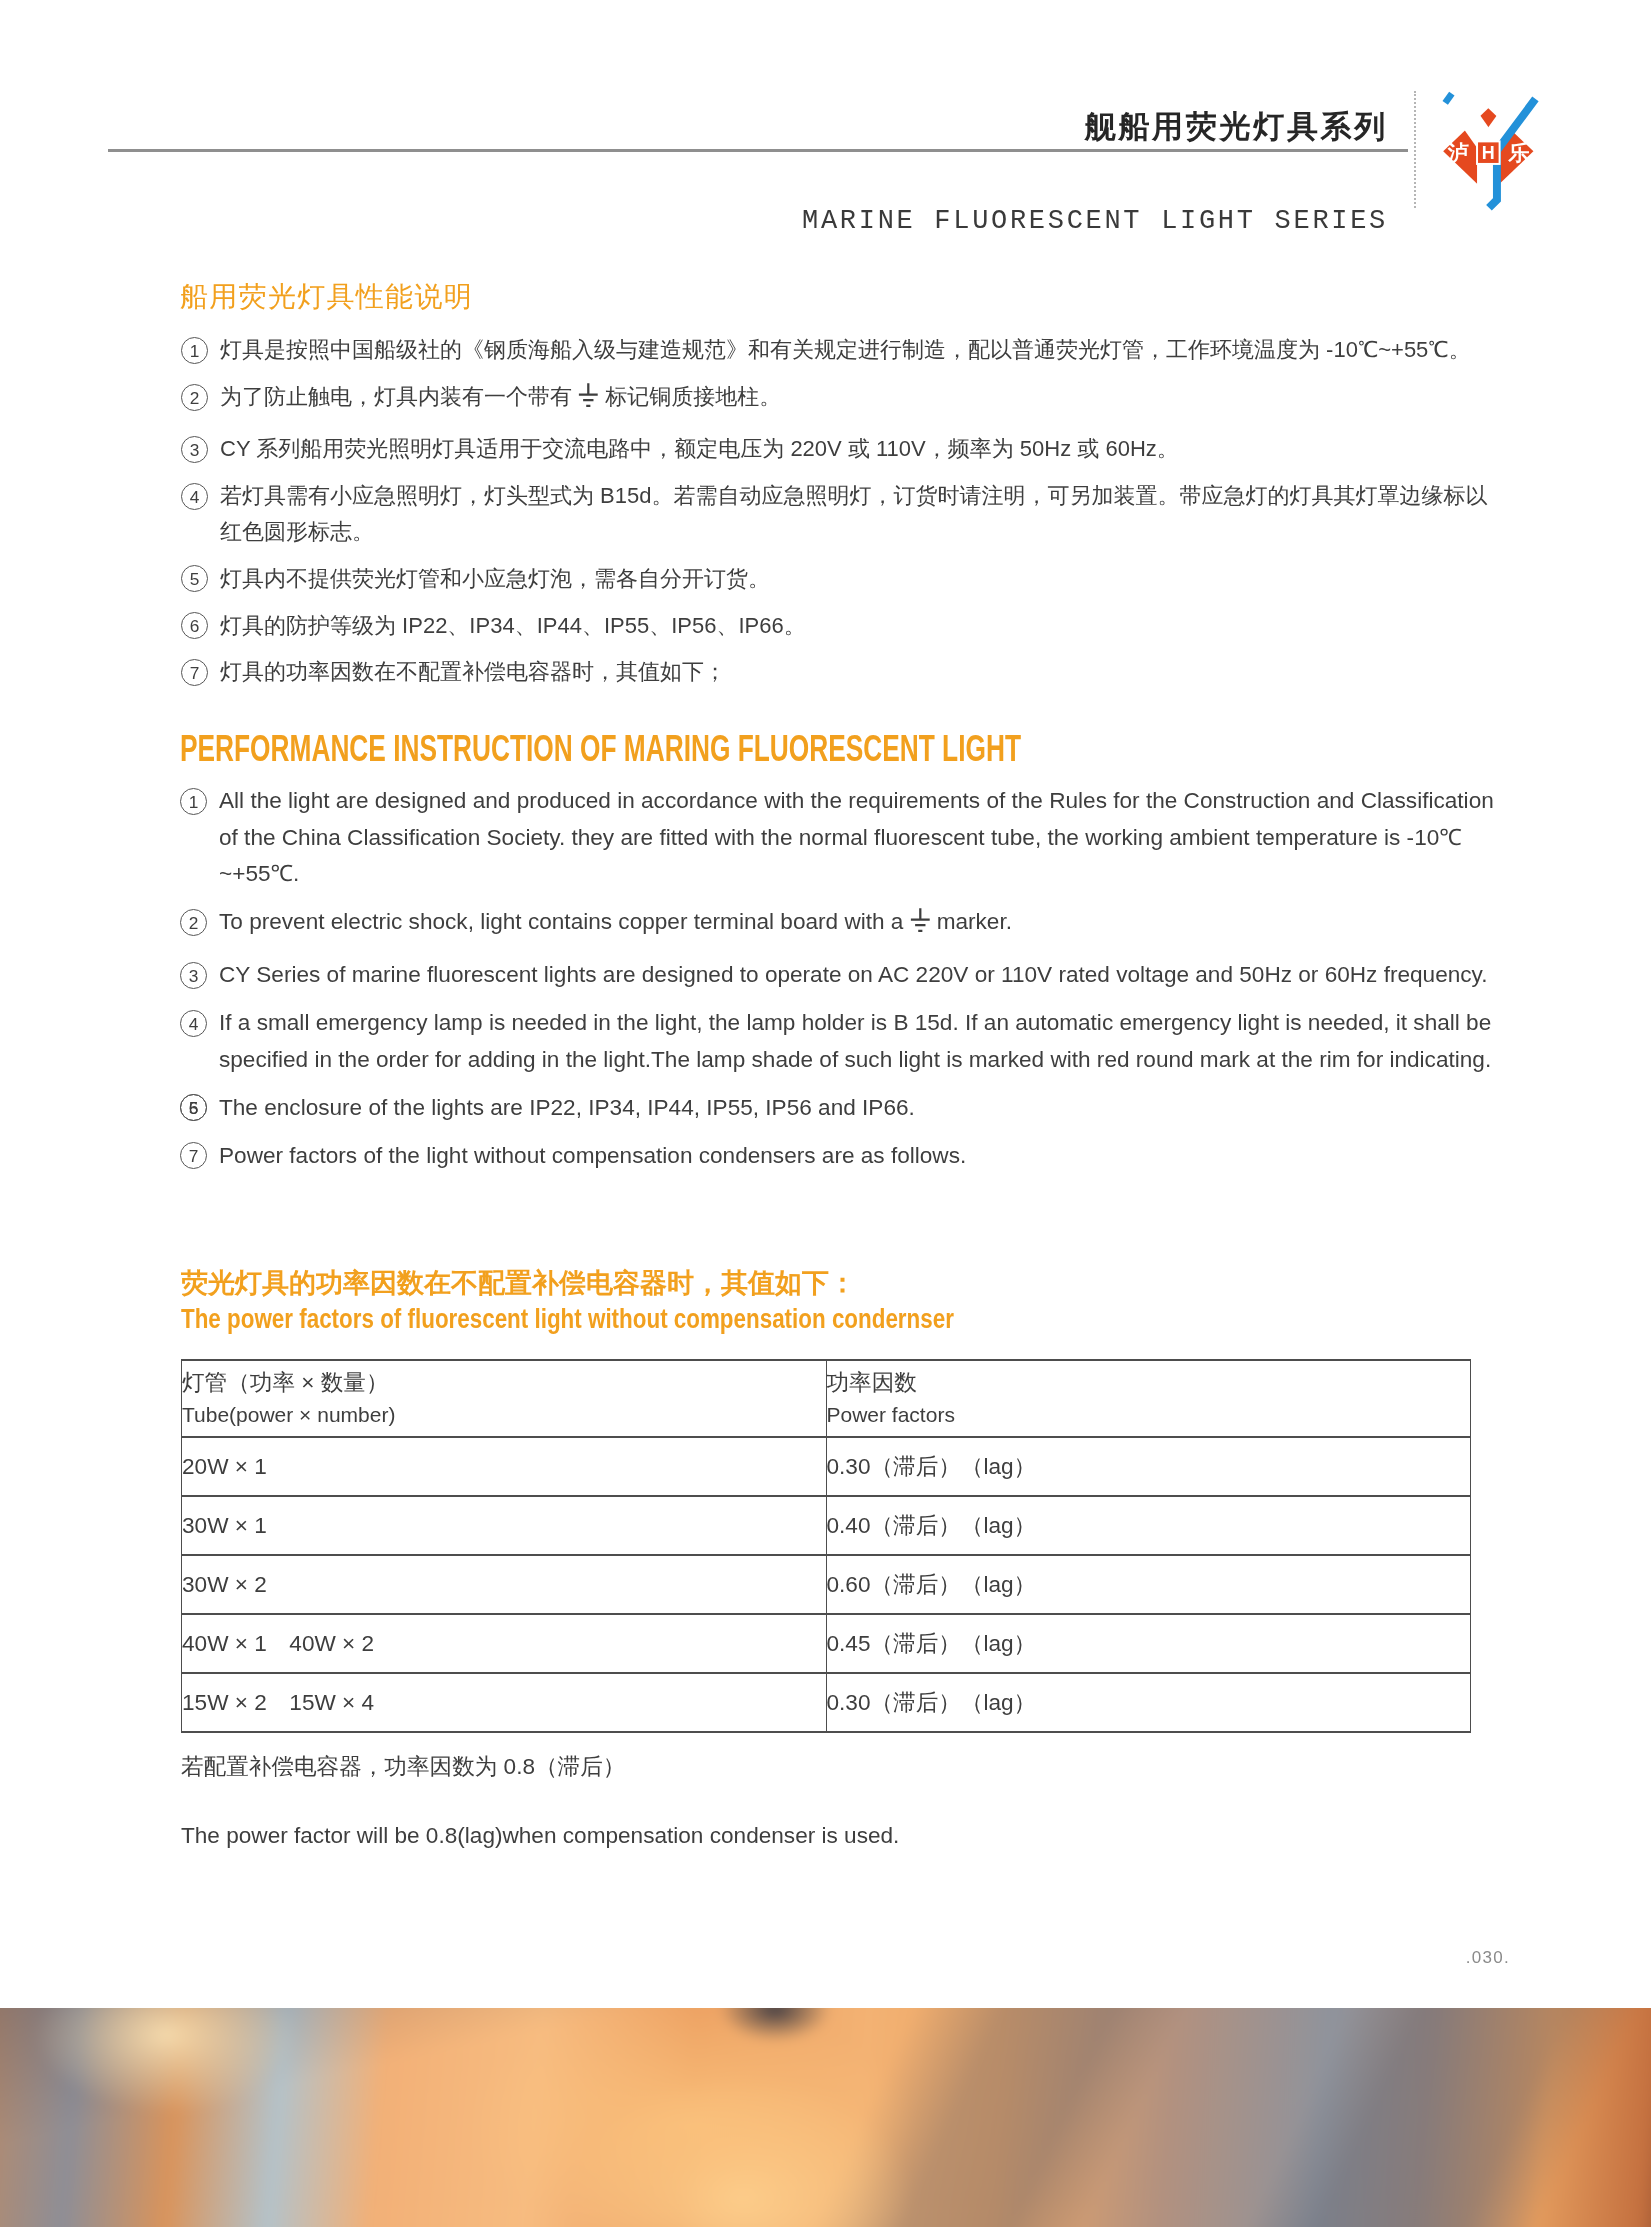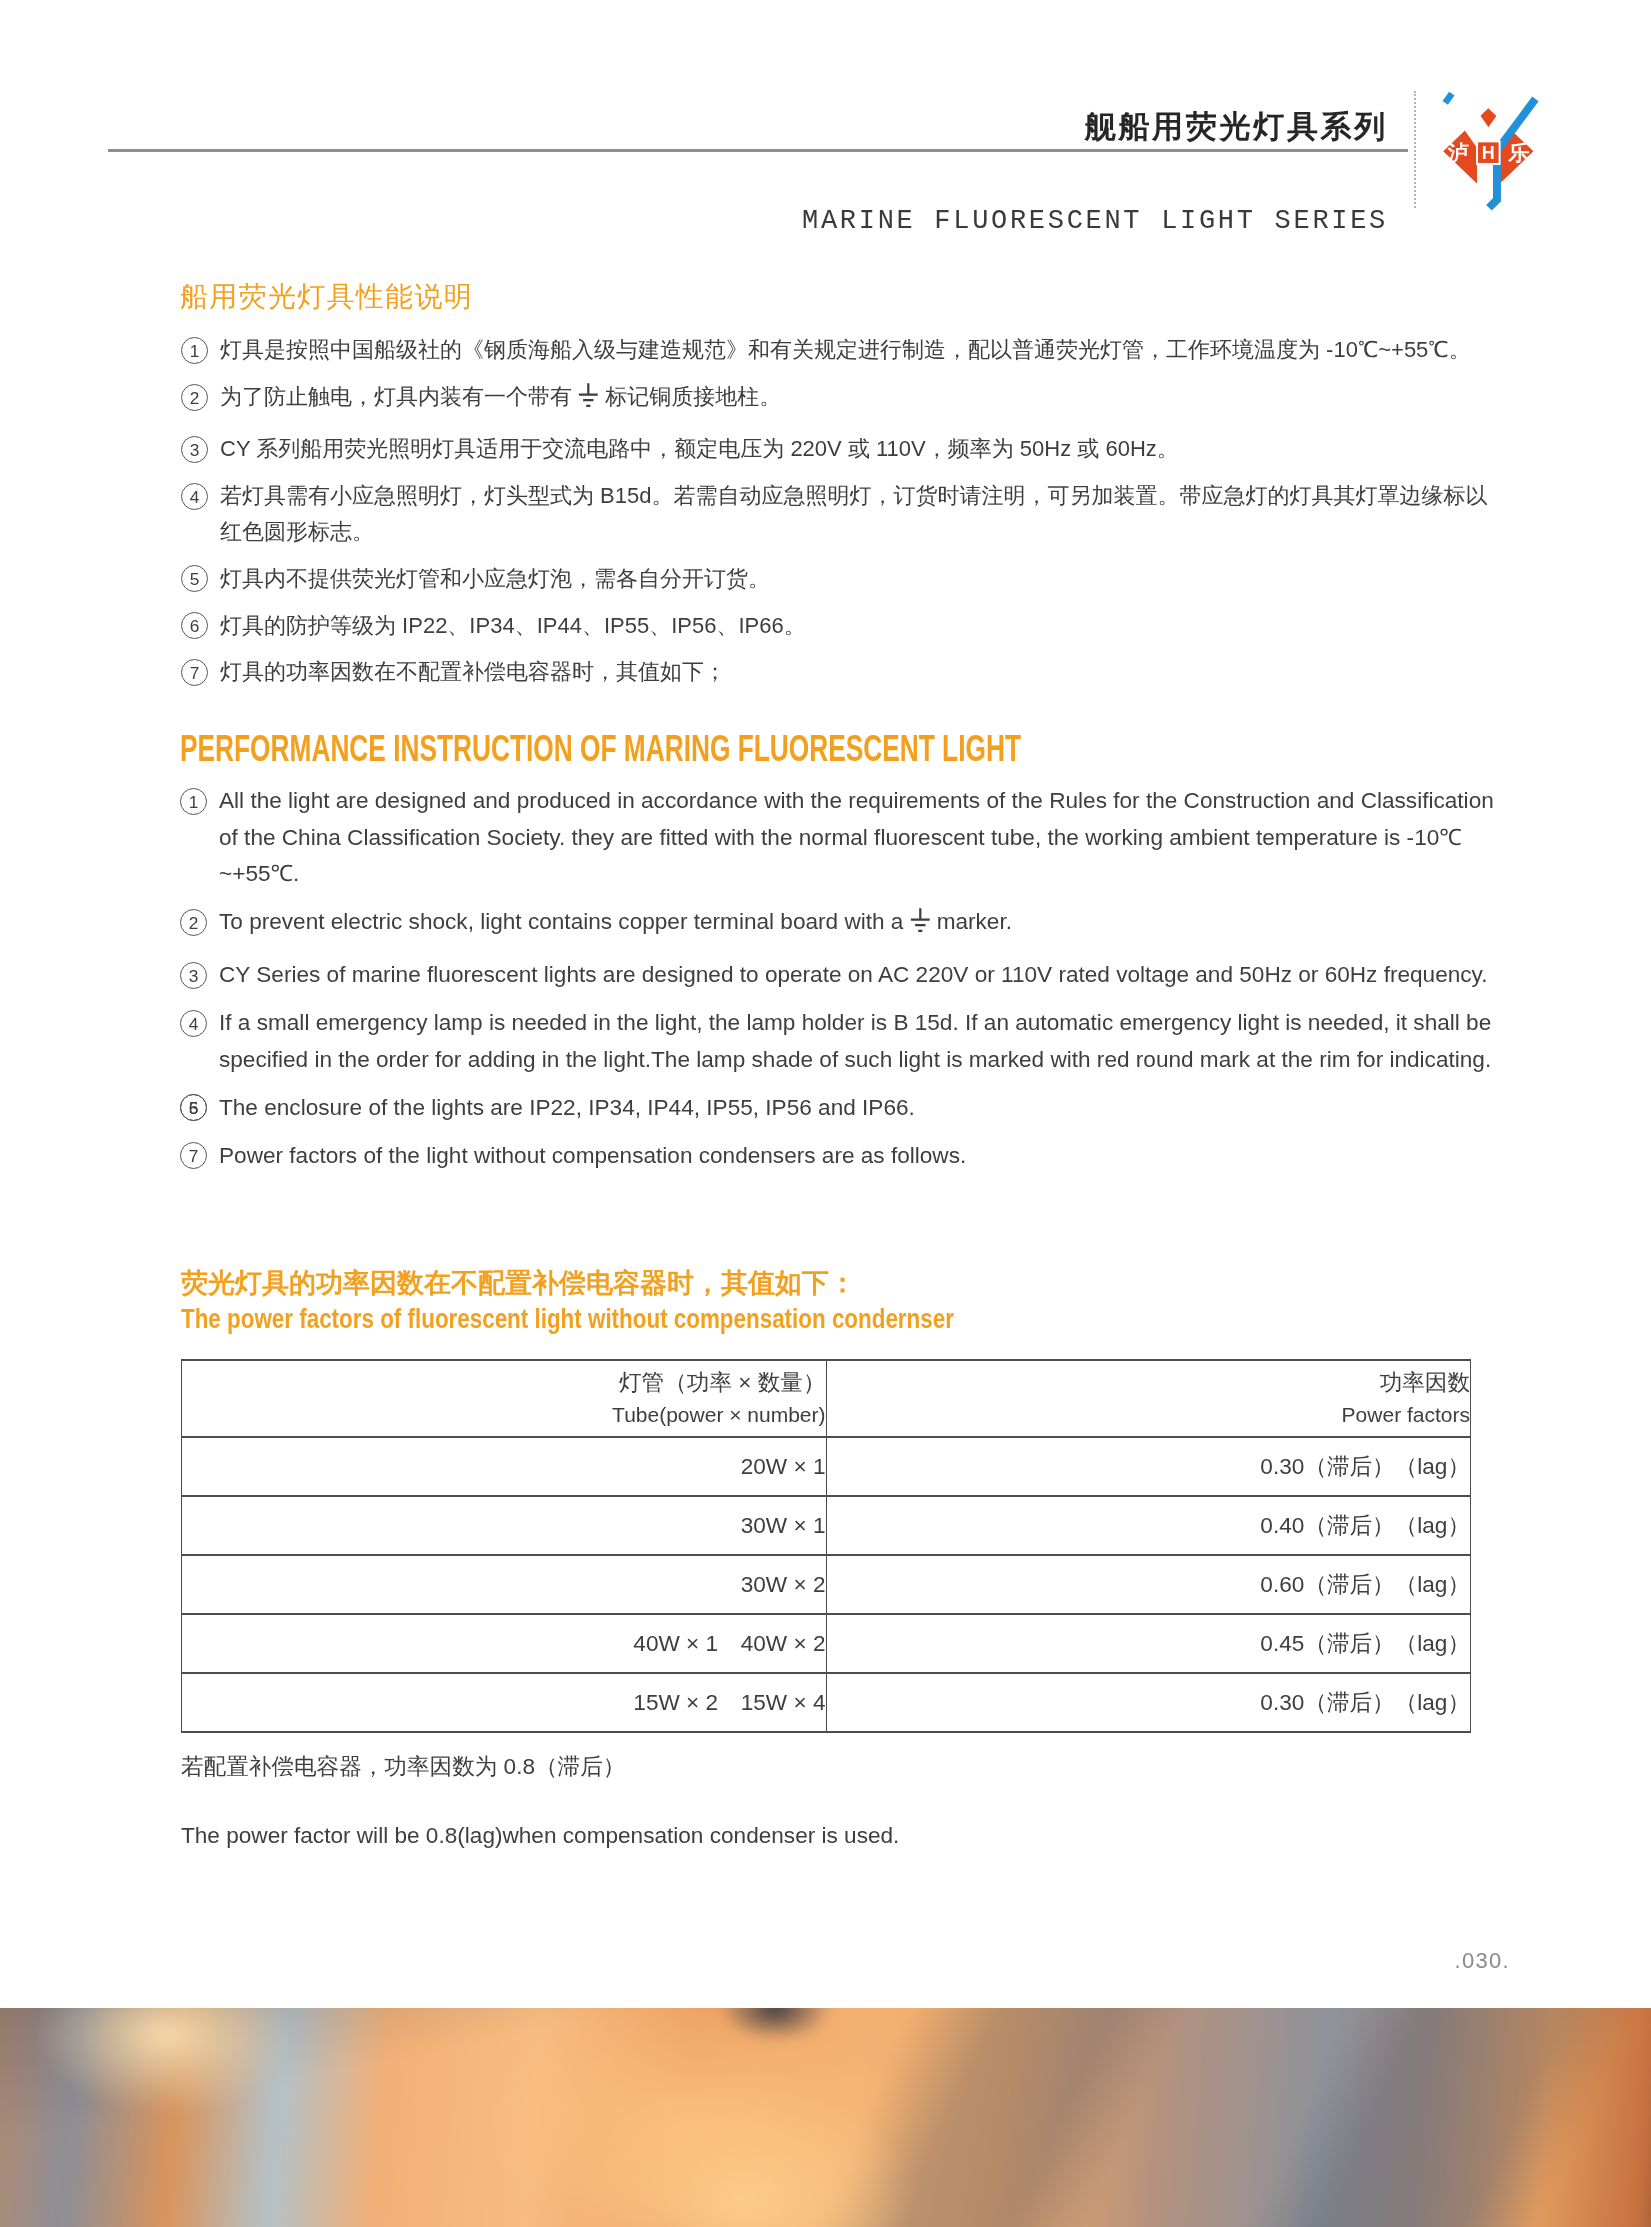--- a/index.html
+++ b/index.html
@@ -23,31 +23,31 @@
   .list{position:absolute;}
   .cn-list{left:181px;top:332px;width:1310px;font-size:22px;}
   .en-list{left:180px;top:783px;width:1335px;font-size:22.6px;}
   .li{position:relative;padding-left:39px;margin-bottom:11.3px;line-height:1.62;color:#3e3e3e;}
   .num{position:absolute;left:0;top:4.7px;width:27px;height:27px;border:1.3px solid #565656;border-radius:50%;
        text-align:center;line-height:27px;font-size:17.3px;color:#3e3e3e;box-sizing:border-box;}
   .gnd{display:inline-block;vertical-align:-5.3px;margin:0 5.3px;}
 
   
   .pf-table{position:absolute;left:181px;top:1359px;width:1290px;border-collapse:collapse;table-layout:fixed;}
-  .pf-table th,.pf-table td{border:2px solid #4d4d4d;border-left-width:1.3px;border-right-width:1.3px;text-align:right;
+  .pf-table th,.pf-table td{border:2px solid #4d4d4d;border-left-width:1.3px;border-right-width:1.3px;text-align:left;
        font-weight:normal;color:#3e3e3e;font-size:22.6px;padding:0;}
   .pf-table th{height:75px;line-height:1.45;}
   .pf-table td{height:57px;}
   .pf-table .th-en{font-size:21px;}
 
   .note{position:absolute;left:181px;font-size:22.6px;color:#3e3e3e;}
   .note-zh{top:1751px;}
   .note-en{top:1823px;}
 
-  .page-num{position:absolute;top:1948px;right:142px;font-size:22px;color:#8a8a8a;letter-spacing:1.3px;}
+  .page-num{position:absolute;top:1948px;right:142px;font-size:17px;color:#8a8a8a;letter-spacing:1.3px;}
 
   
   .photo{position:absolute;left:0;top:2008px;width:1652px;height:220px;overflow:hidden;background:#e09256;}
   .photo .base{position:absolute;left:-20px;top:-20px;right:-20px;bottom:-20px;filter:blur(6px);
     background:
       radial-gradient(ellipse 80px 47px at 47% 8%, rgba(35,42,60,0.85), rgba(35,42,60,0) 70%),
       radial-gradient(ellipse 213px 126px at 11% 18%, rgba(255,232,185,0.85), rgba(255,232,185,0) 62%),
       radial-gradient(ellipse 346px 180px at 42% 52%, rgba(252,196,126,0.8), rgba(252,196,126,0) 65%),
       radial-gradient(ellipse 286px 200px at 45% 80%, rgba(255,214,148,0.85), rgba(255,214,148,0) 60%),
       linear-gradient(115deg, rgba(70,75,95,0) 0%, rgba(70,75,95,0) 52%, rgba(88,92,108,0.35) 57%, rgba(88,92,108,0.38) 63%, rgba(88,92,108,0) 67%, rgba(88,92,108,0) 76%, rgba(80,86,102,0.32) 80%, rgba(80,86,102,0.3) 88%, rgba(80,86,102,0) 92%),

